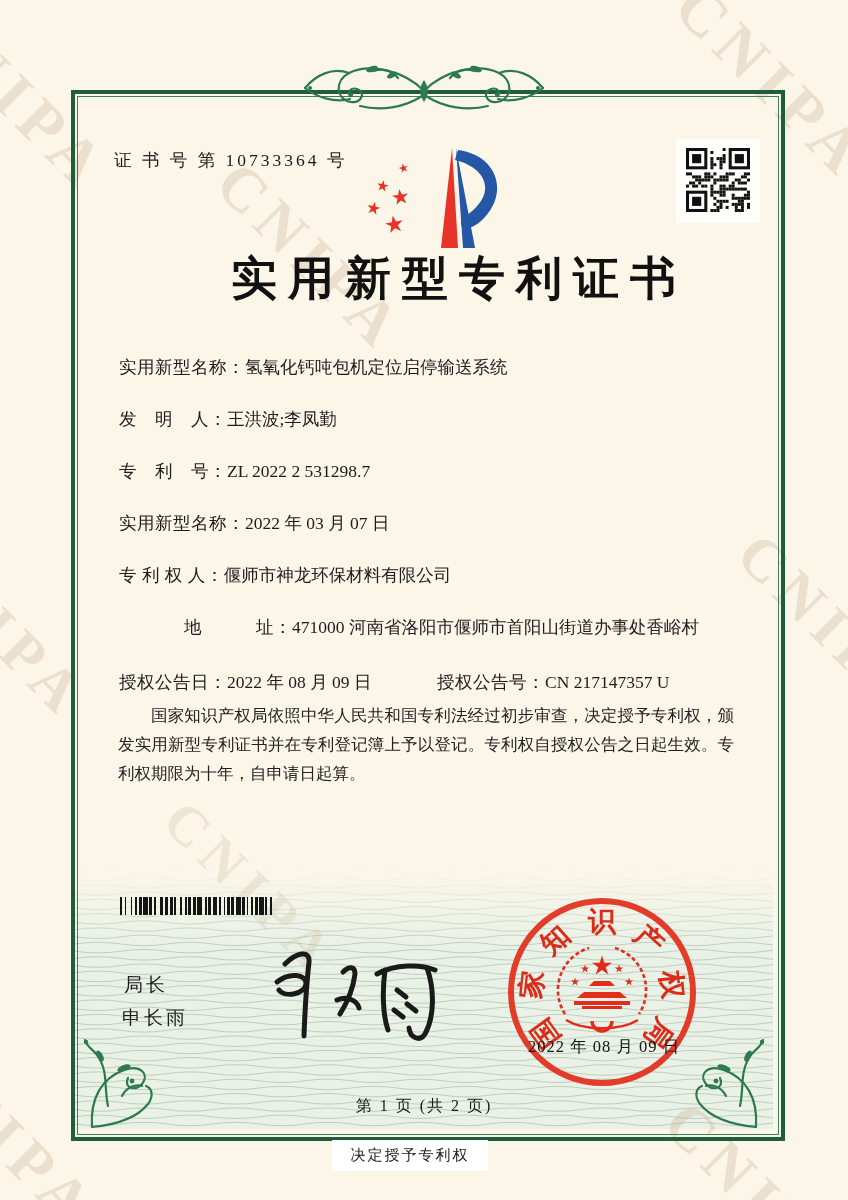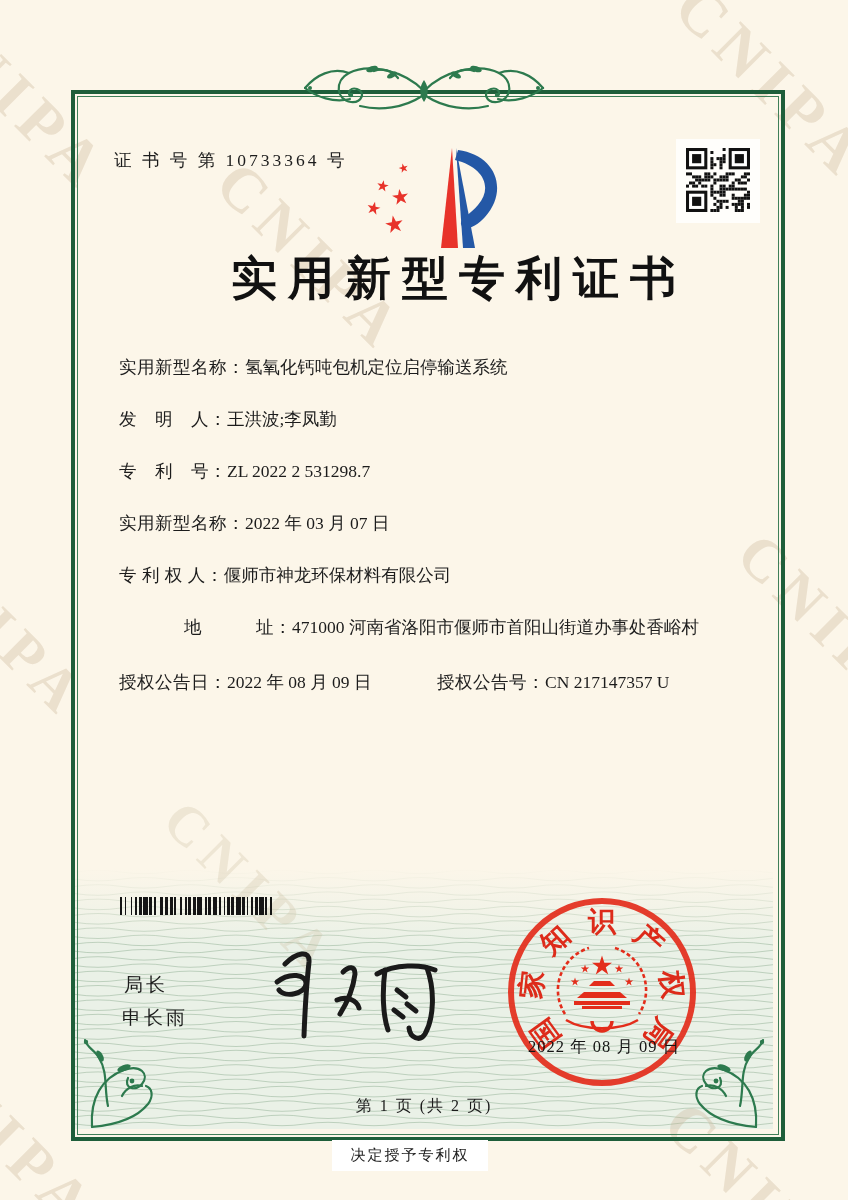--- a/index.html
+++ b/index.html
@@ -325,20 +325,21 @@
   <span class="lbl">地　　　址：</span><span>471000 河南省洛阳市偃师市首阳山街道办事处香峪村</span>
 </div>
 <div class="row" style="left:119px;top:670px;">
   <span class="lbl">授权公告日：</span><span>2022 年 08 月 09 日</span>
 </div>
 <div class="row" style="left:437px;top:670px;">
   <span class="lbl">授权公告号：</span><span>CN 217147357 U</span>
 </div>
 
 <div class="paras">
+  <p>国家知识产权局依照中华人民共和国专利法经过初步审查，决定授予专利权，颁发实用新型专利证书并在专利登记簿上予以登记。专利权自授权公告之日起生效。专利权期限为十年，自申请日起算。</p>
 </div>
 
 <div class="barcode" id="barcode">
     <i style="width:1.55px;"></i>
     <i style="width:3.1px;background:transparent;"></i>
     <i style="width:1.55px;"></i>
     <i style="width:4.65px;background:transparent;"></i>
     <i style="width:1.55px;"></i>
     <i style="width:3.1px;background:transparent;"></i>
     <i style="width:1.55px;"></i>

